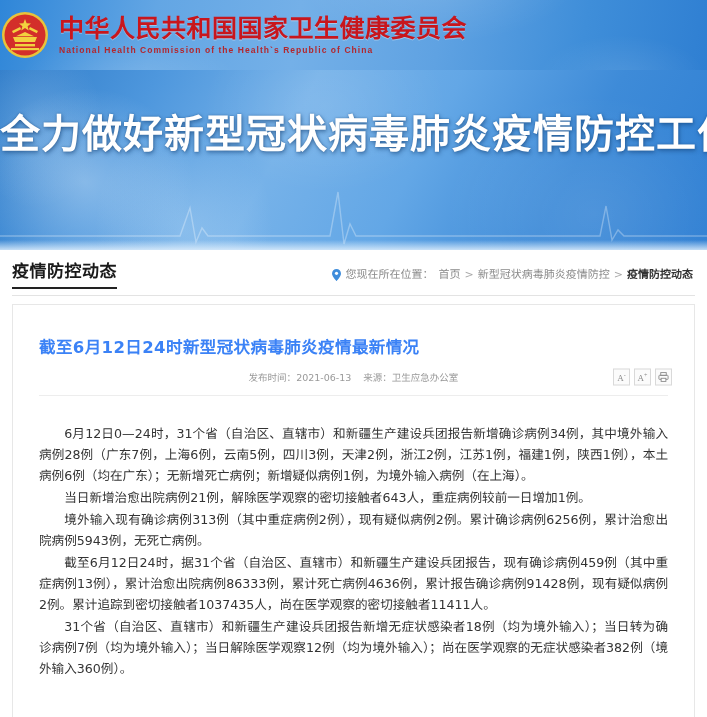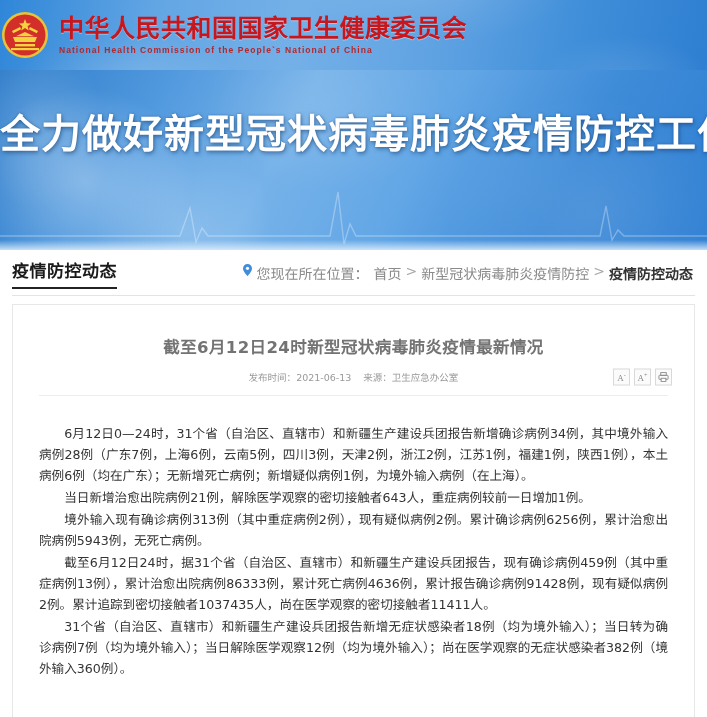--- a/index.html
+++ b/index.html
@@ -129,22 +129,22 @@
     font-size: 17px;
     font-weight: bold;
     color: #1a1a1a;
     letter-spacing: .5px;
     padding-bottom: 5px;
     border-bottom: 2px solid #222222;
     font-family: "DejaVu Sans", "Liberation Sans", sans-serif;
   }
   .breadcrumb {
     display: flex;
-    align-items: flex-start;
-    font-size: 14px;
+    align-items: flex-end;
+    font-size: 11px;
     color: #8a8a8a;
     white-space: nowrap;
     font-family: "DejaVu Sans", "Liberation Sans", sans-serif;
   }
   .pin-icon {
     display: inline-block;
     width: 9px;
     height: 12px;
     margin-right: 5px;
     position: relative;
@@ -161,24 +161,23 @@
   }
   .article-card {
     border: 1px solid #e7e7e7;
     background: #ffffff;
     padding: 20px 26px 14px 26px;
     box-sizing: border-box;
     height: 420px;
     overflow: hidden;
   }
   .article-title {
-    text-align: center;
     font-size: 16.5px;
     font-weight: bold;
-    color: #737373;
+    color: #3b82f6;
     letter-spacing: .4px;
     line-height: 1.4;
     font-family: "DejaVu Sans", "Liberation Sans", sans-serif;
   }
   .article-meta-row {
     position: relative;
     margin-top: 8px;
     display: flex;
     align-items: center;
     justify-content: center;
@@ -248,21 +247,21 @@
         <path d="M12 21 l8 -4 1.2 2.3 -8 4z" fill="#f2d23f"></path>
         <path d="M38 21 l-8 -4 -1.2 2.3 8 4z" fill="#f2d23f"></path>
         <path d="M13 27 h24 l-2 5 h-20z" fill="#f2d23f"></path>
         <path d="M15 34 h20 v2.4 h-20z" fill="#f2d23f"></path>
         <path d="M11 38 h28 v2.2 h-28z" fill="#f2d23f"></path>
         <path d="M25 22 l9 4.2 h-18z" fill="#f2d23f"></path>
       </svg>
     </div>
     <div class="header-titles">
       <div class="header-cn">中华人民共和国国家卫生健康委员会</div>
-      <div class="header-en">National Health Commission of the People`s National of China</div>
+      <div class="header-en">National Health Commission of the Health`s Republic of China</div>
     </div>
   </div>
 </div>
 
 <div class="banner">
   <div class="banner-photo"></div>
   <svg class="banner-ekg" viewBox="0 0 707 72" preserveAspectRatio="none" aria-hidden="true">
     <path d="M0 58 L180 58 L190 30 L196 64 L202 50 L208 58 L330 58 L338 14 L344 66 L350 46 L356 58 L520 58 L600 58 L606 28 L612 62 L618 52 L624 58 L707 58" fill="none" stroke="rgba(255,255,255,.55)" stroke-width="1.4"></path>
   </svg>
   <div class="banner-bottom-glow"></div>

